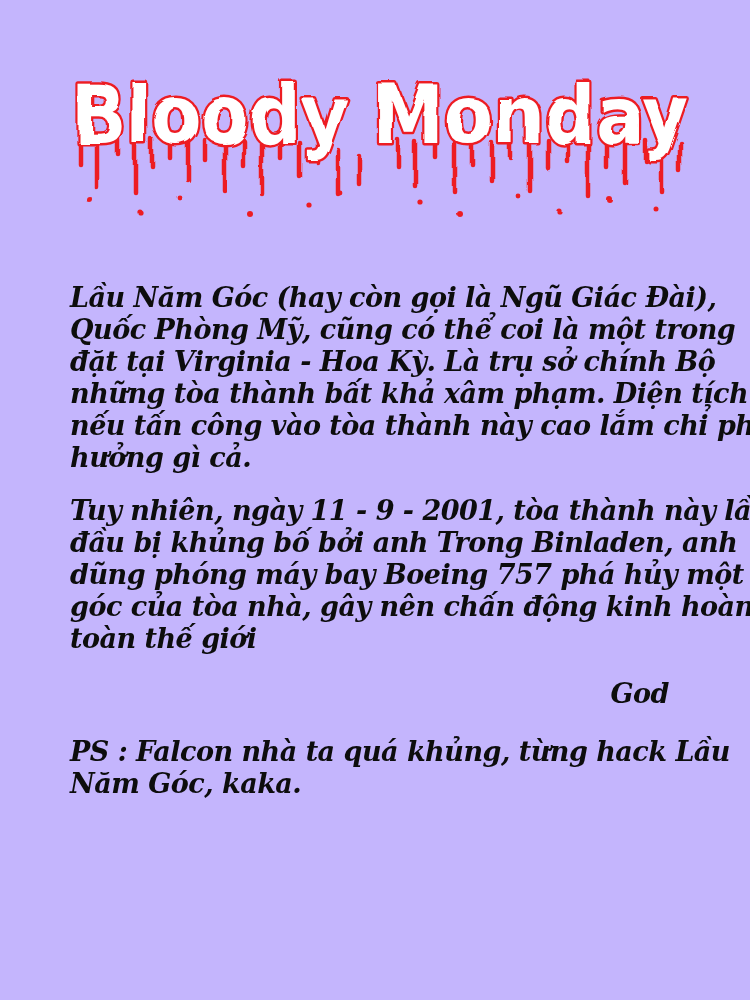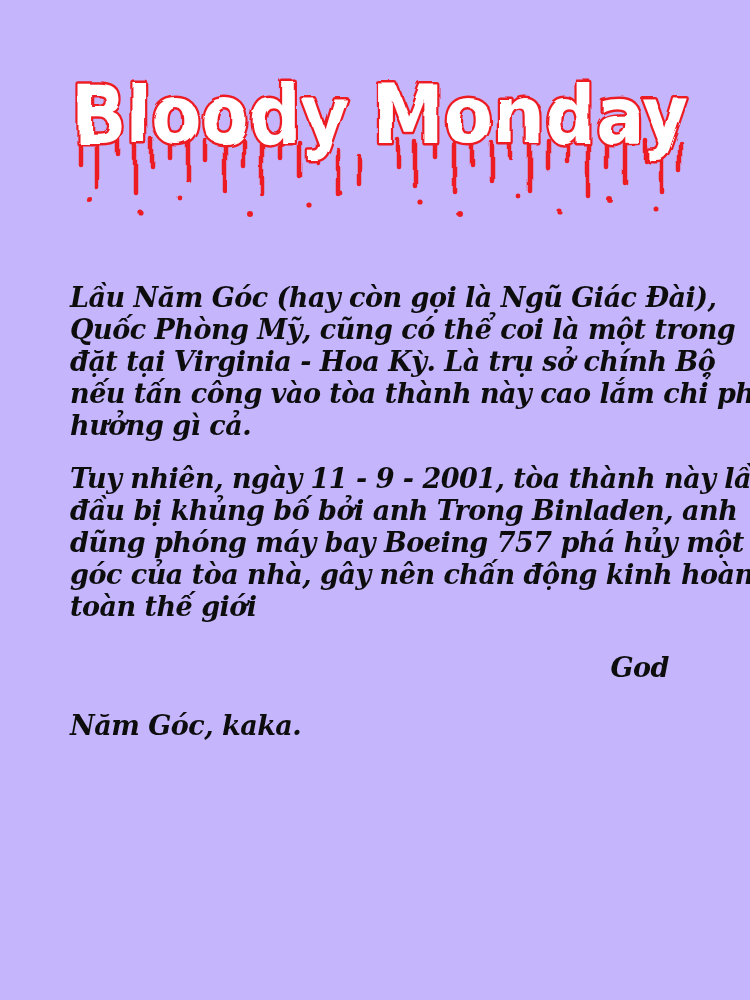--- a/index.html
+++ b/index.html
@@ -28,21 +28,21 @@
     font-size: 27px;
     line-height: 32px;
     letter-spacing: -0.5px;
   }
   .para .line {
     height: 32px;
     white-space: nowrap;
   }
   .para-2 { margin-top: 21px; }
   .signature {
-    margin-top: 29px;
+    margin-top: 23px;
     text-align: right;
     padding-right: 23px;
     height: 32px;
   }
   .postscript { margin-top: 26px; }
 </style>
 </head>
 <body>
 
 <div class="page">
@@ -109,32 +109,34 @@
       <text x="72" y="143" textLength="616" lengthAdjust="spacingAndGlyphs" font-family="DejaVu Sans, sans-serif" font-weight="bold" font-size="80" fill="#ffffff" paint-order="stroke" stroke-linejoin="round">Bloody Monday</text>
     </g>
   </svg>
 
   <div class="content">
 
     <div class="para para-1">
       <div class="line">Lầu Năm Góc (hay còn gọi là Ngũ Giác Đài),</div>
       <div class="line">Quốc Phòng Mỹ, cũng có thể coi là một trong</div>
       <div class="line">đặt tại Virginia - Hoa Kỳ. Là trụ sở chính Bộ</div>
+      <div class="line">những tòa thành bất khả xâm phạm. Diện tích</div>
       <div class="line">nếu tấn công vào tòa thành này cao lắm chỉ phá</div>
       <div class="line">hưởng gì cả.</div>
     </div>
 
     <div class="para para-2">
       <div class="line">Tuy nhiên, ngày 11 - 9 - 2001, tòa thành này lần</div>
       <div class="line">đầu bị khủng bố bởi anh Trong Binladen, anh</div>
       <div class="line">dũng phóng máy bay Boeing 757 phá hủy một</div>
       <div class="line">góc của tòa nhà, gây nên chấn động kinh hoàng</div>
       <div class="line">toàn thế giới</div>
     </div>
 
     <div class="signature">God</div>
 
     <div class="para postscript">
+      <div class="line">PS : Falcon nhà ta quá khủng, từng hack Lầu</div>
       <div class="line">Năm Góc, kaka.</div>
     </div>
 
   </div>
 </div>
 
 </body></html>

